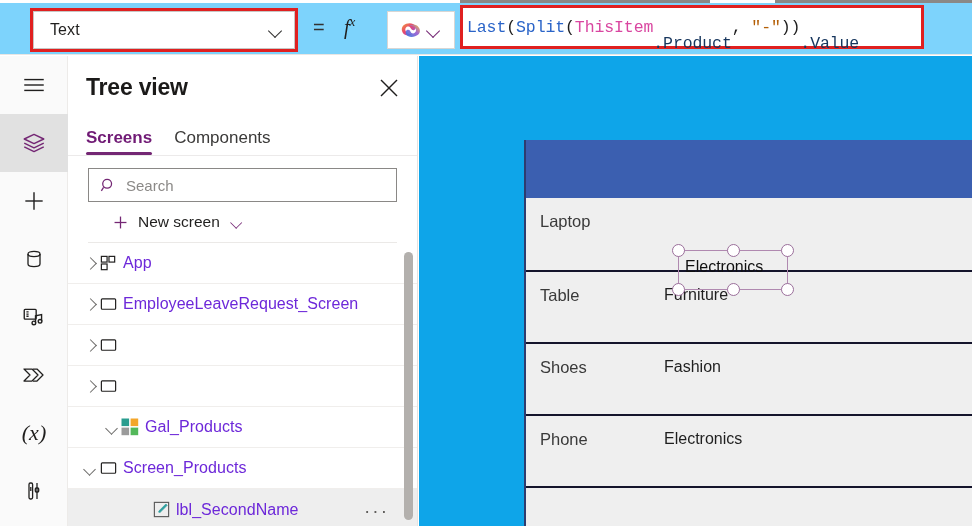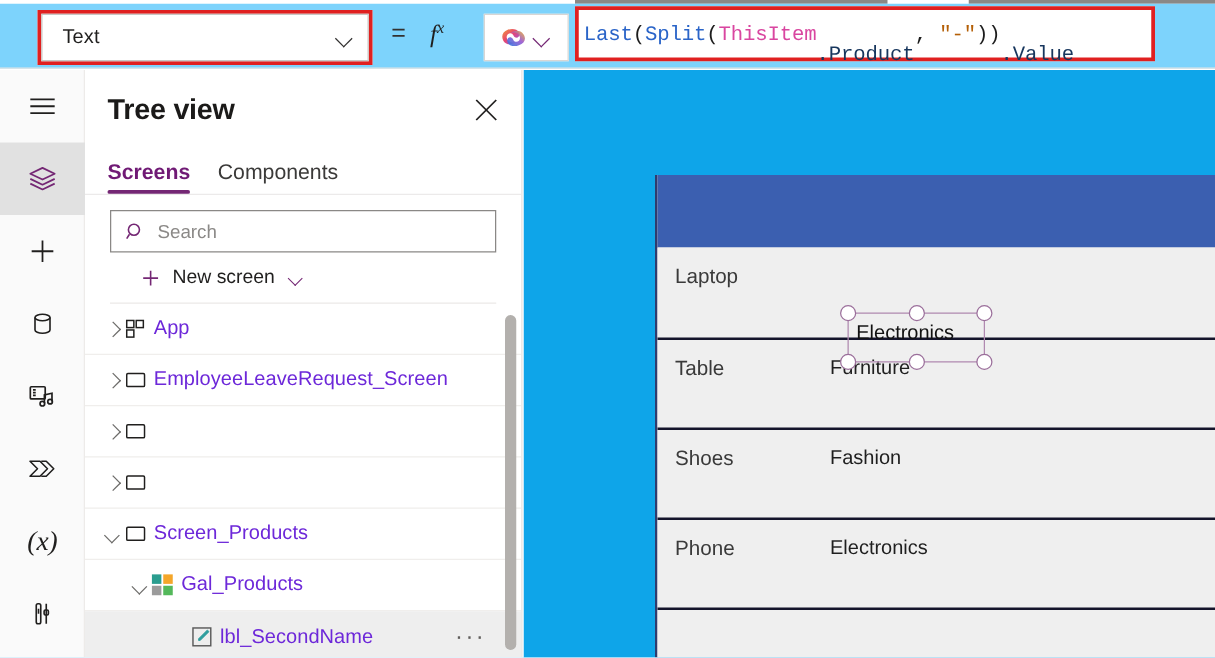--- a/index.html
+++ b/index.html
@@ -448,41 +448,41 @@
 
       <div class="tree-row" style="padding-left:14px">
         <span class="twisty"></span>
         <span class="tree-ico">
           <svg width="19" height="19" viewBox="0 0 20 20">
               <rect x="2.5" y="4" width="15" height="11" rx="1" fill="none" stroke="#201f1e" stroke-width="1.25"></rect>
             </svg>
         </span>
       </div>
 
-      <div class="tree-row" style="padding-left:14px">
-        <span class="twisty open"></span>
-        <span class="tree-ico">
-          <svg width="19" height="19" viewBox="0 0 20 20">
-              <rect x="2.5" y="4" width="15" height="11" rx="1" fill="none" stroke="#201f1e" stroke-width="1.25"></rect>
-            </svg>
-        </span>
-        <span class="tree-label">Screen_Products</span>
-      </div>
-
       <div class="tree-row" style="padding-left:36px">
         <span class="twisty open"></span>
         <span class="tree-ico">
           <svg width="18" height="18" viewBox="0 0 18 18">
             <rect x="0.5" y="0.5" width="7.6" height="7.6" fill="#2a9d8f"></rect>
             <rect x="9.6" y="0.5" width="7.6" height="7.6" fill="#f4a62a"></rect>
             <rect x="0.5" y="9.6" width="7.6" height="7.6" fill="#9b9b9b"></rect>
             <rect x="9.6" y="9.6" width="7.6" height="7.6" fill="#53b85a"></rect>
           </svg>
         </span>
         <span class="tree-label">Gal_Products</span>
+      </div>
+
+      <div class="tree-row" style="padding-left:14px">
+        <span class="twisty open"></span>
+        <span class="tree-ico">
+          <svg width="19" height="19" viewBox="0 0 20 20">
+              <rect x="2.5" y="4" width="15" height="11" rx="1" fill="none" stroke="#201f1e" stroke-width="1.25"></rect>
+            </svg>
+        </span>
+        <span class="tree-label">Screen_Products</span>
       </div>
 
       <div class="tree-row selected" style="padding-left:82px">
         <span class="tree-ico">
           <svg width="19" height="19" viewBox="0 0 20 20">
             <rect x="2.5" y="2.5" width="15" height="15" fill="none" stroke="#595959" stroke-width="1.2"></rect>
             <path d="M14.6 4.2 16 5.6 8.6 13H7.2v-1.4z" fill="#2f9e9e" stroke="#2f9e9e" stroke-width=".7" stroke-linejoin="round"></path>
           </svg>
         </span>
         <span class="tree-label">lbl_SecondName</span>

